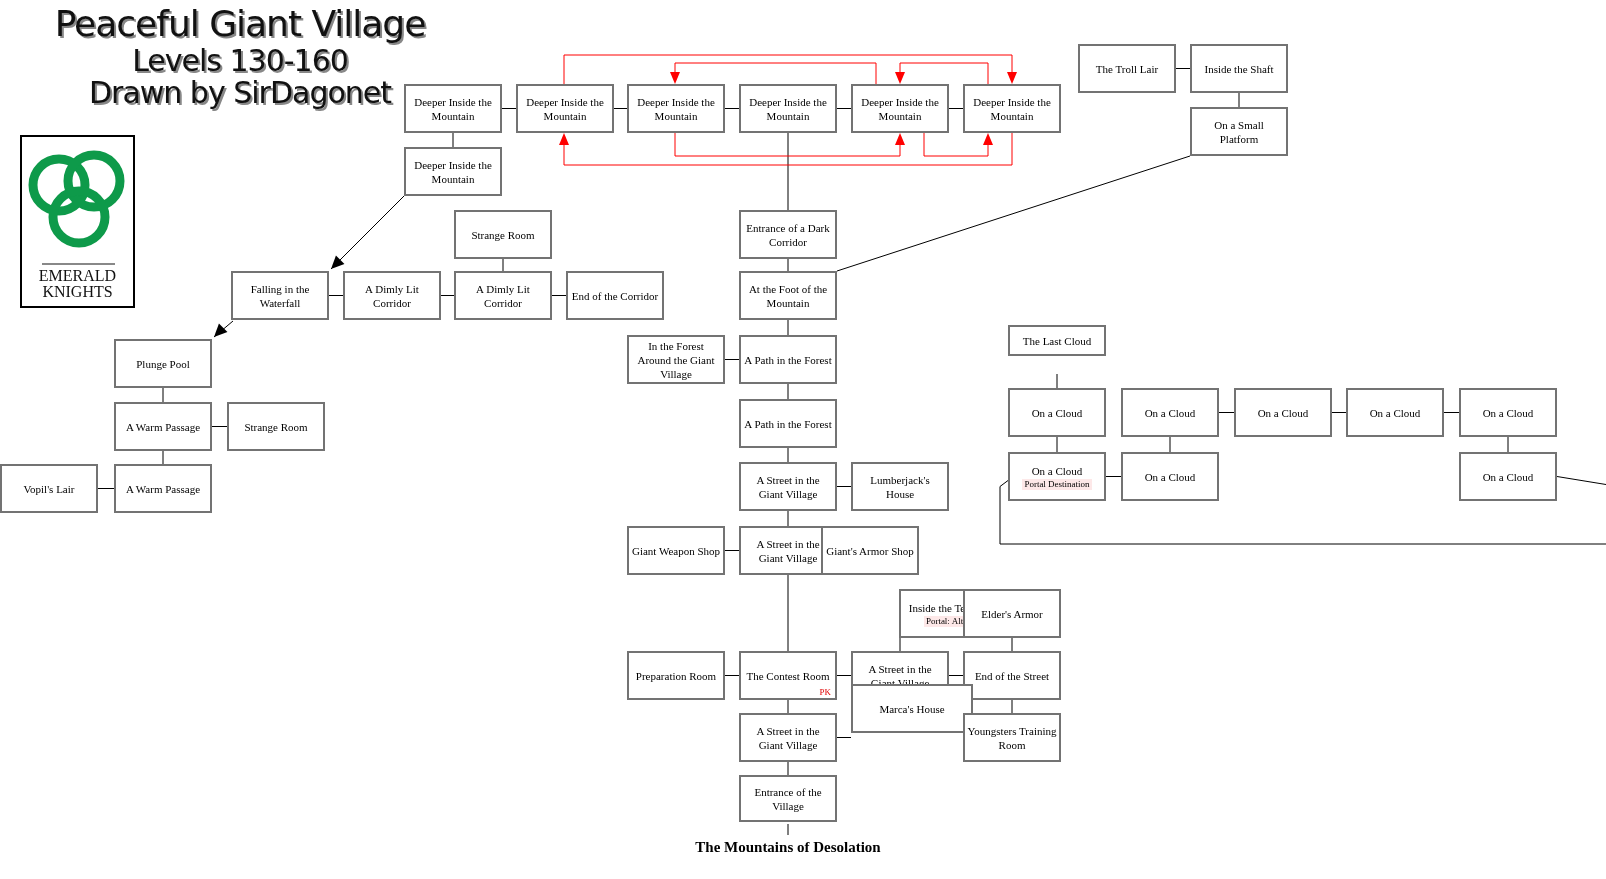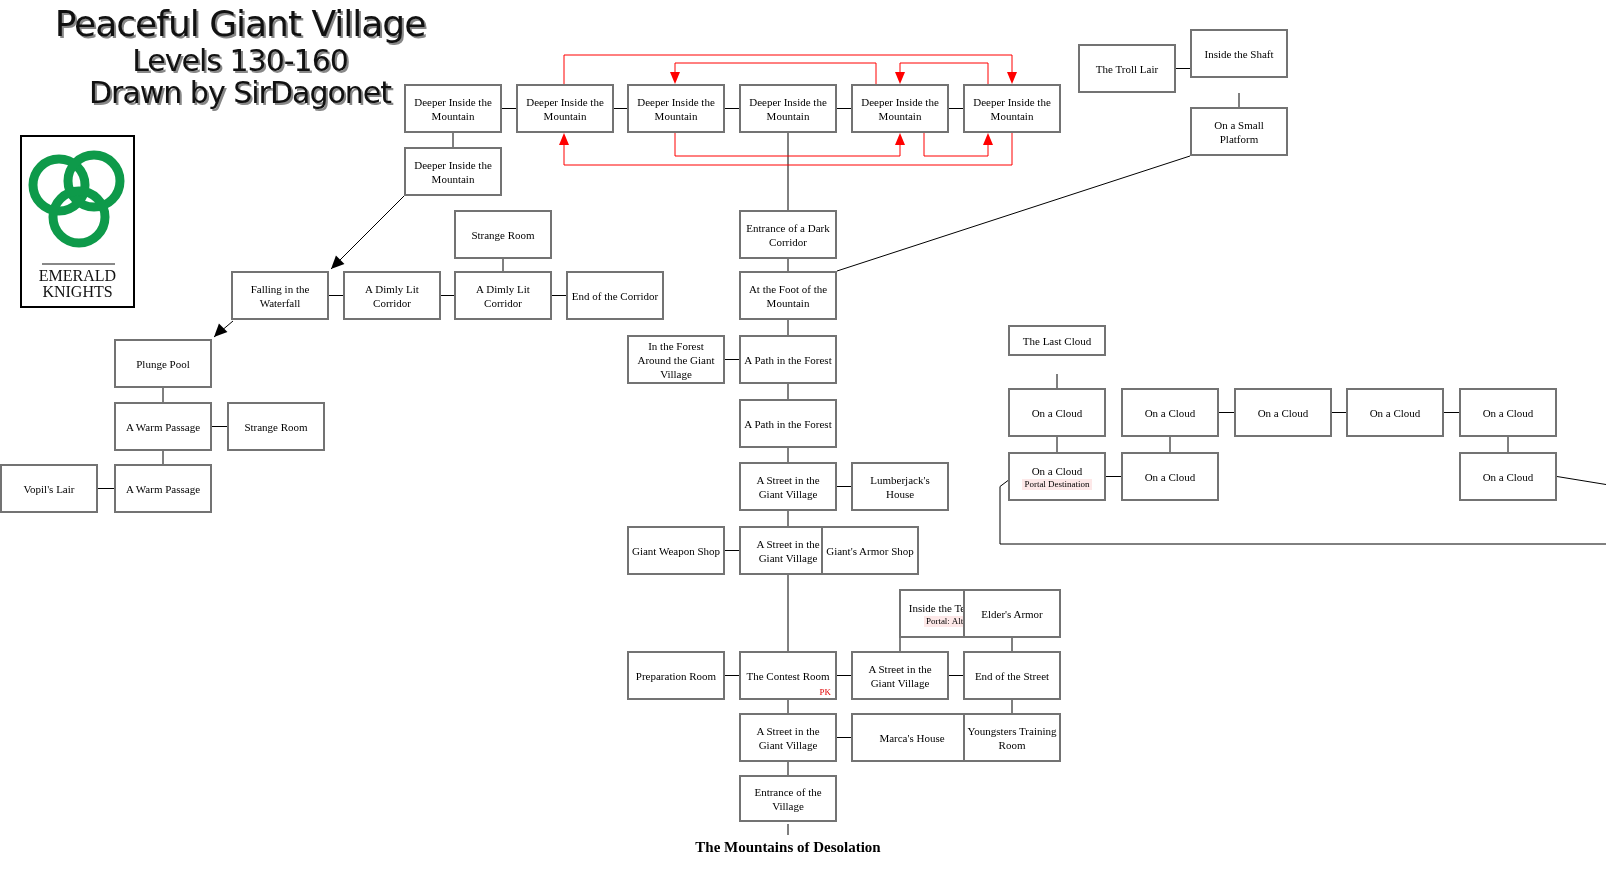--- a/index.html
+++ b/index.html
@@ -128,21 +128,21 @@
       </div>
       <div class="room" style="left: 963px; top: 84px; width: 98px; height: 49px;">
         <div>Deeper Inside the Mountain</div>
       </div>
       <div class="room" style="left: 404px; top: 147px; width: 98px; height: 49px;">
         <div>Deeper Inside the Mountain</div>
       </div>
       <div class="room" style="left: 1078px; top: 44px; width: 98px; height: 49px;">
         <div>The Troll Lair</div>
       </div>
-      <div class="room" style="left: 1190px; top: 29px; width: 98px; height: 49px;">
+      <div class="room" style="left: 1190px; top: 44px; width: 98px; height: 49px;">
         <div>Inside the Shaft</div>
       </div>
       <div class="room" style="left: 1190px; top: 107px; width: 98px; height: 49px;">
         <div>On a Small Platform</div>
       </div>
       <div class="room" style="left: 454px; top: 210px; width: 98px; height: 49px;">
         <div>Strange Room</div>
       </div>
       <div class="room" style="left: 231px; top: 271px; width: 98px; height: 49px;">
         <div>Falling in the Waterfall</div>
@@ -217,21 +217,21 @@
       </div>
       <div class="room" style="left: 851px; top: 651px; width: 98px; height: 49px;">
         <div>A Street in the Giant Village</div>
       </div>
       <div class="room" style="left: 963px; top: 651px; width: 98px; height: 49px;">
         <div>End of the Street</div>
       </div>
       <div class="room" style="left: 739px; top: 713px; width: 98px; height: 49px;">
         <div>A Street in the Giant Village</div>
       </div>
-      <div class="room" style="left: 851px; top: 713px; width: 122px; height: 49px; text-align: center;">
+      <div class="room" style="left: 851px; top: 684px; width: 122px; height: 49px; text-align: center;">
         <div>Marca's House</div>
       </div>
       <div class="room" style="left: 963px; top: 713px; width: 98px; height: 49px;">
         <div>Youngsters Training Room</div>
       </div>
       <div class="room" style="left: 739px; top: 775px; width: 98px; height: 47px;">
         <div>Entrance of the Village</div>
       </div>
       <div class="room" style="left: 1008px; top: 325px; width: 98px; height: 31px;">
         <div>The Last Cloud</div>

